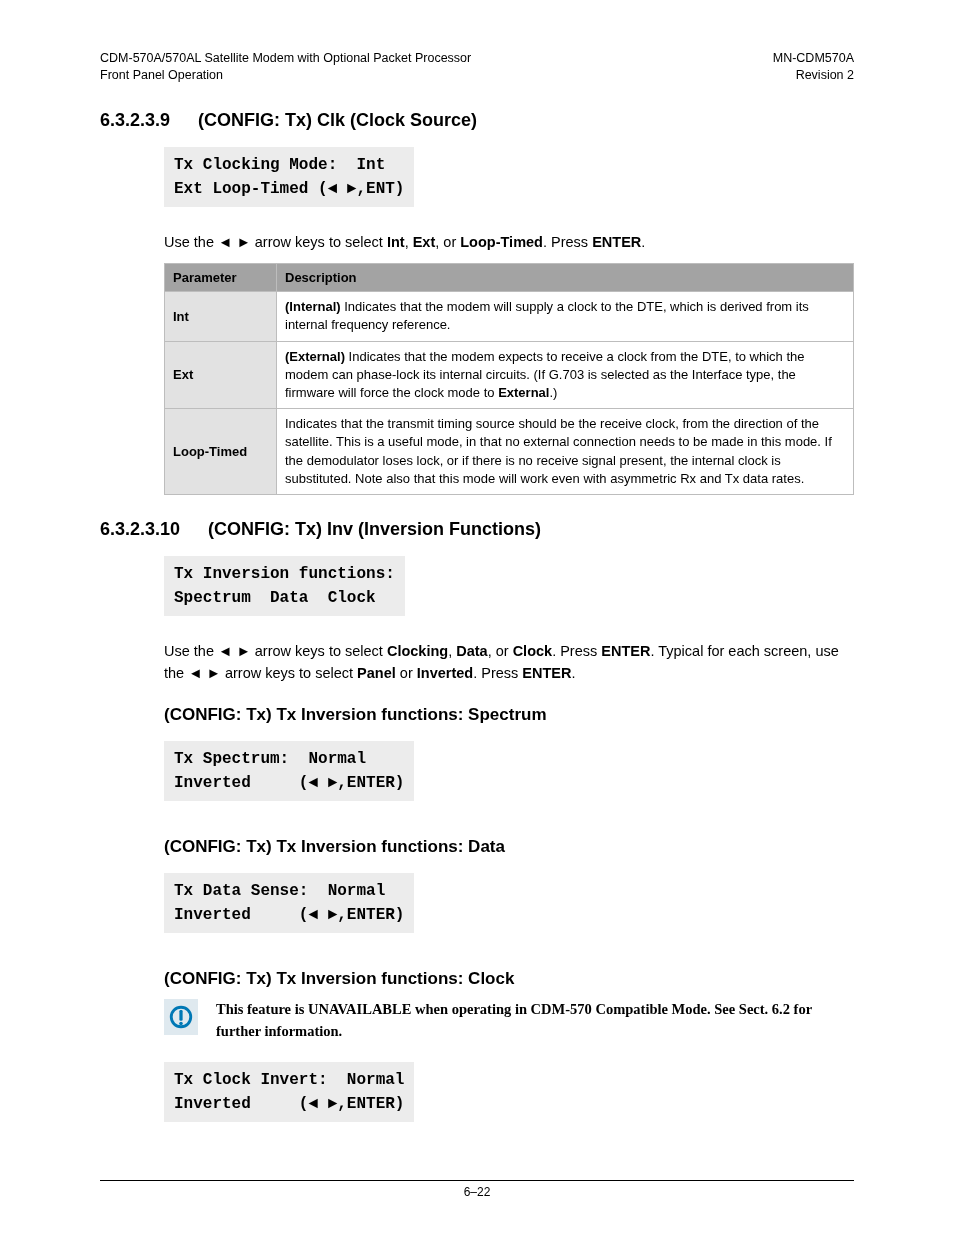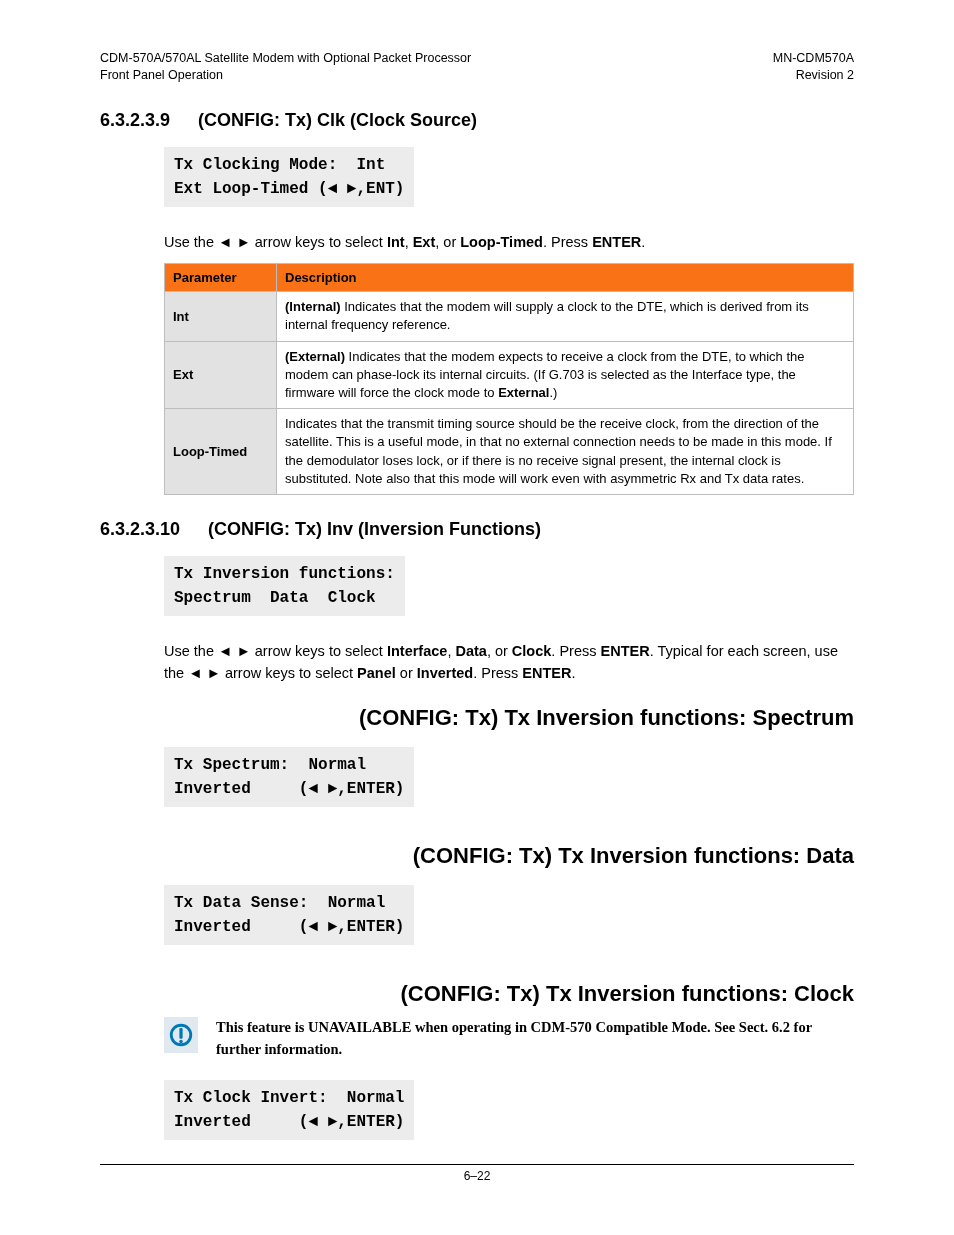--- a/index.html
+++ b/index.html
@@ -34,23 +34,22 @@
     font-size: 18px;
     margin: 22px 0 10px 0;
     display: flex;
     gap: 28px;
   }
   .section-num { flex: 0 0 auto; }
   .section-title { flex: 1; }
 
   .sub-heading {
     font-weight: bold;
-    font-size: 22px;
+    font-size: 17px;
     margin: 20px 0 10px 64px;
-    text-align: right;
   }
 
   .lcd {
     background: #ececec;
     font-family: "Courier New", Courier, monospace;
     font-weight: bold;
     font-size: 16px;
     padding: 6px 10px;
     margin: 6px 0 16px 64px;
     display: inline-block;
@@ -70,21 +69,21 @@
     font-size: 13px;
     width: calc(100% - 64px);
   }
   table.param-table th, table.param-table td {
     border: 1px solid #bdbdbd;
     padding: 6px 8px;
     text-align: left;
     vertical-align: middle;
   }
   table.param-table th {
-    background: #f97316;
+    background: #a3a3a3;
     font-weight: bold;
   }
   table.param-table td.param-name {
     background: #e2e2e2;
     font-weight: bold;
     white-space: nowrap;
     width: 95px;
   }
   table.param-table td.desc {
     line-height: 1.4;
@@ -105,21 +104,21 @@
     display: flex;
     align-items: center;
     justify-content: center;
     flex: 0 0 auto;
   }
   .note-icon svg { width: 26px; height: 26px; }
   .note-text { font-weight: bold; flex: 1; font-family: Liberation Serif, serif; }
 
   .footer {
     position: absolute;
-    bottom: 52px;
+    bottom: 36px;
     left: 100px;
     right: 100px;
     border-top: 1px solid #000;
     text-align: center;
     font-size: 12px;
     padding-top: 4px;
   }
 </style>
 </head>
 <body>
@@ -170,21 +169,21 @@
   
   <div class="section-heading">
     <span class="section-num">6.3.2.3.10</span>
     <span class="section-title">(CONFIG: Tx) Inv (Inversion Functions)</span>
   </div>
 
   <div class="lcd">Tx Inversion functions:
 Spectrum  Data  Clock</div>
 
   <div class="body-text">
-    <span>Use the ◄ ► arrow keys to select </span><b>Interface</b><span>, </span><b>Data</b><span>, or </span><b>Clock</b><span>. Press </span><b>ENTER</b><span>. Typical for each screen, use the ◄ ► arrow keys to select </span><b>Panel</b><span> or </span><b>Inverted</b><span>. Press </span><b>ENTER</b><span>.</span>
+    <span>Use the ◄ ► arrow keys to select </span><b>Clocking</b><span>, </span><b>Data</b><span>, or </span><b>Clock</b><span>. Press </span><b>ENTER</b><span>. Typical for each screen, use the ◄ ► arrow keys to select </span><b>Panel</b><span> or </span><b>Inverted</b><span>. Press </span><b>ENTER</b><span>.</span>
   </div>
 
   
   <div class="sub-heading">(CONFIG: Tx) Tx Inversion functions: Spectrum</div>
   <div class="lcd">Tx Spectrum:  Normal
 Inverted     (◄ ►,ENTER)</div>
 
   
   <div class="sub-heading">(CONFIG: Tx) Tx Inversion functions: Data</div>
   <div class="lcd">Tx Data Sense:  Normal

